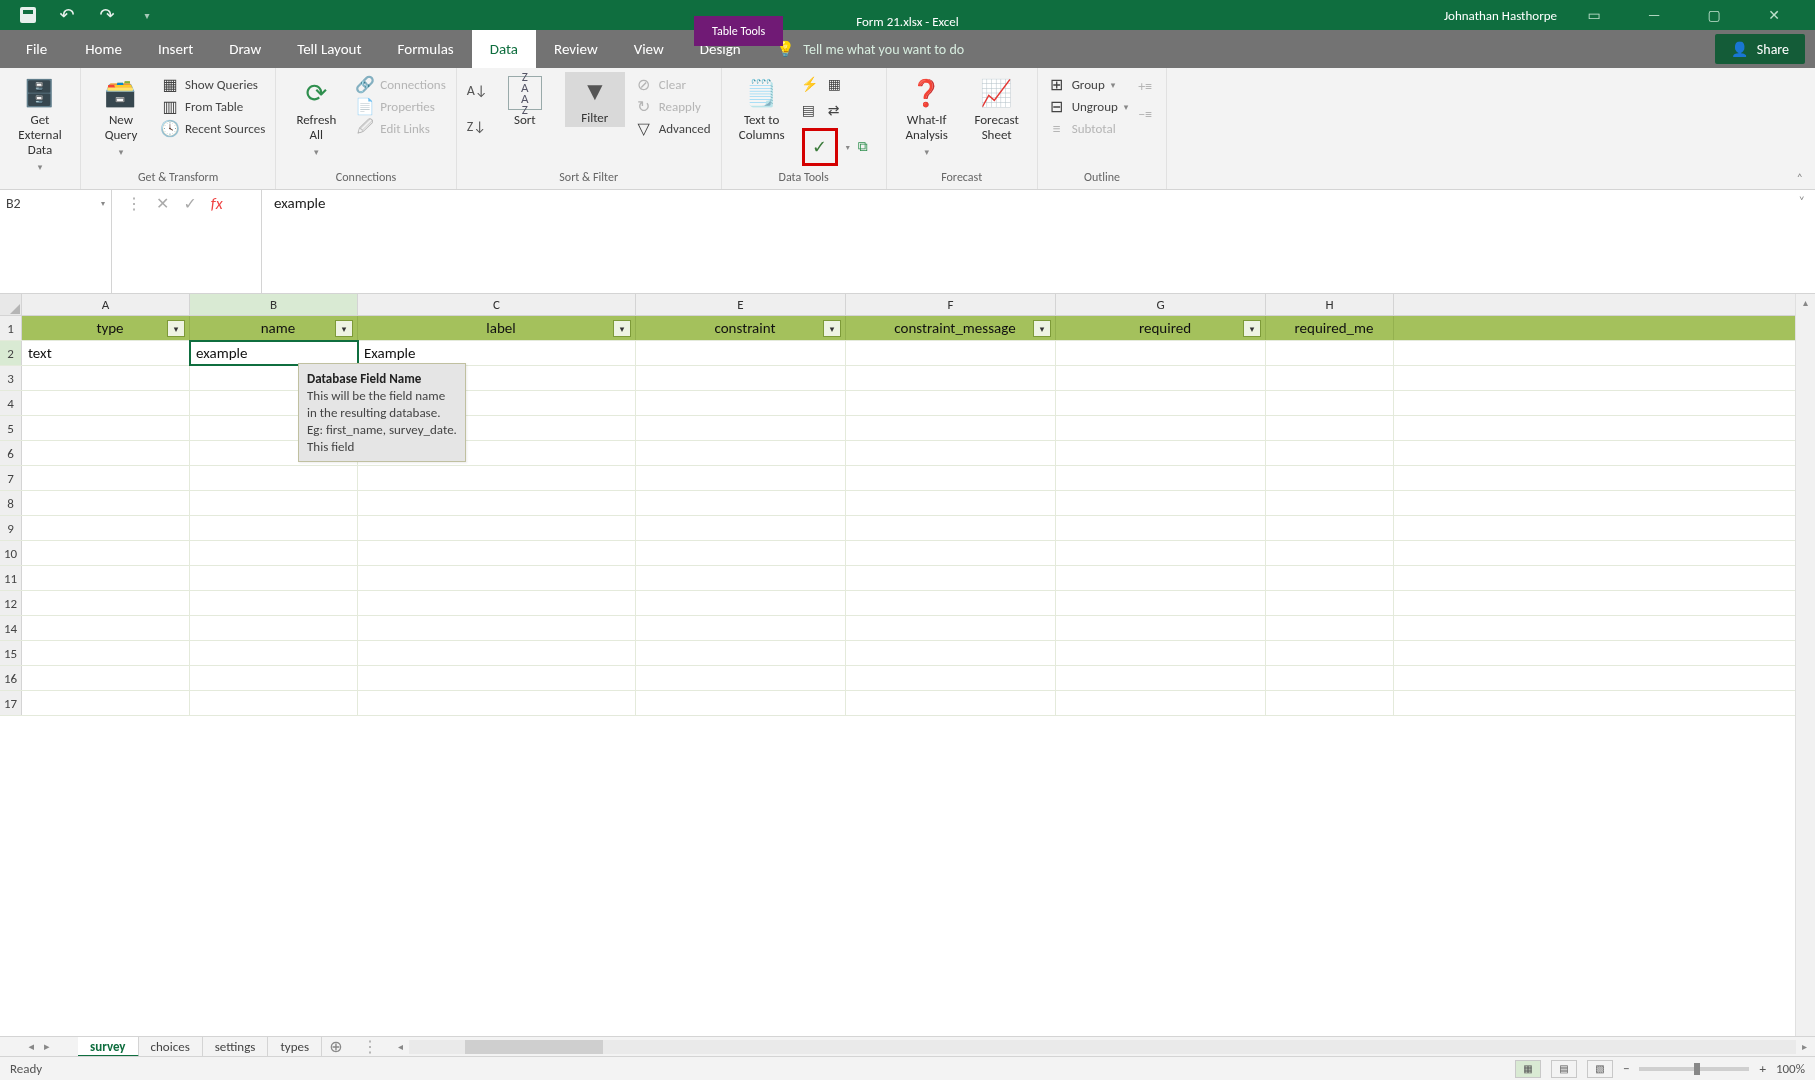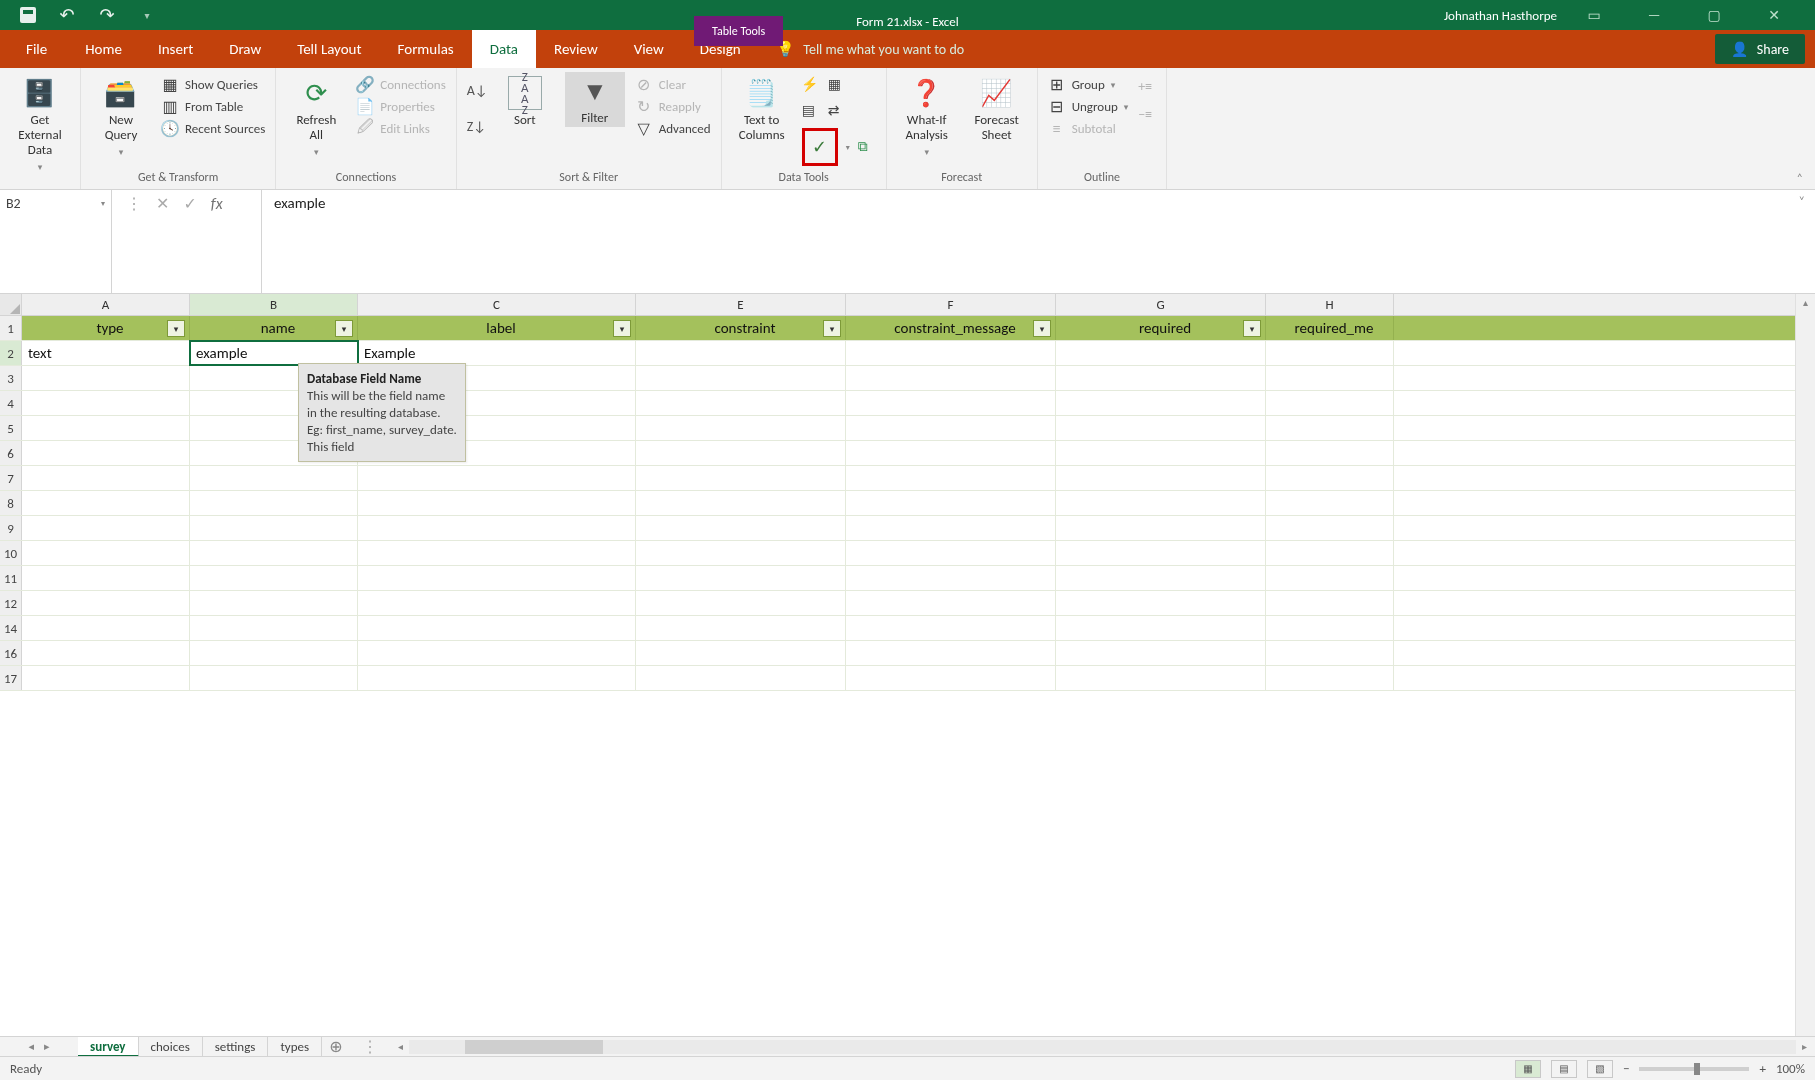--- a/index.html
+++ b/index.html
@@ -13,21 +13,21 @@
   .qat-save::after { content: ""; position: absolute; left: 3px; top: 3px; width: 10px; height: 4px; background: #0f6e3f; }
   .qat-undo::before { content: "↶"; font-size: 18px; }
   .qat-redo::before { content: "↷"; font-size: 18px; }
   .qat-more::before { content: "▾"; font-size: 10px; opacity: .7; }
   .title-text { position: absolute; left: 50%; transform: translateX(-50%); white-space: nowrap; margin-top: 12px; }
   .tabletools { position: absolute; left: 694px; top: 16px; height: 30px; padding: 0 18px; background: #701a75; display: flex; align-items: center; font-size: 12px; }
   .title-right { position: absolute; right: 0; display: flex; align-items: center; gap: 14px; padding-right: 18px; }
   .winbtn { width: 46px; height: 30px; display: flex; align-items: center; justify-content: center; font-size: 14px; color: #bfe0cc; }
 
   
-  .tabstrip { height: 38px; background: #c2410c; display: flex; align-items: flex-end; padding-left: 6px; color: #fff; }
+  .tabstrip { height: 38px; background: #737373; display: flex; align-items: flex-end; padding-left: 6px; color: #fff; }
   .menu-tab { height: 38px; padding: 0 18px; display: flex; align-items: center; font-size: 15px; cursor: pointer; }
   .menu-tab.file { padding: 0 20px; }
   .menu-tab.active { background: #fff; color: #0f6e3f; }
   .menu-tab.design { margin-left: 0; }
   .tellme { margin-left: 18px; display: flex; align-items: center; gap: 8px; font-size: 14px; color: #d7ecdf; height: 38px; }
   .bulb { font-size: 15px; }
   .share { margin-left: auto; margin-right: 10px; background: #145c38; height: 30px; padding: 0 16px; display: flex; align-items: center; gap: 8px; font-size: 14px; margin-bottom: 4px; border-radius: 2px; }
 
   
   .ribbon { height: 122px; background: #f3f3f3; border-bottom: 1px solid #d4d4d4; display: flex; position: relative; }
@@ -44,21 +44,21 @@
   .filter-active { background: #d9d9d9; padding: 2px 6px; }
   .mini { width: 18px; height: 18px; font-size: 14px; }
   .redbox { border: 3px solid #d40000; padding: 2px; width: 36px; height: 38px; display: flex; align-items: center; justify-content: center; }
   .collapse { position: absolute; right: 12px; bottom: 4px; color: #888; font-size: 12px; }
 
   
   .fbar { height: 104px; background: #fff; border-bottom: 1px solid #d4d4d4; display: flex; }
   .namebox-wrap { width: 112px; border-right: 1px solid #d4d4d4; display: flex; align-items: flex-start; }
   .namebox { width: 100%; height: 26px; border: none; padding: 2px 6px; font-size: 14px; color: #444; display: flex; align-items: center; justify-content: space-between; }
   .fx-icons { width: 150px; display: flex; align-items: flex-start; gap: 14px; padding: 4px 14px; border-right: 1px solid #d4d4d4; color: #aaa; font-size: 16px; }
-  .fx-label { font-style: italic; color: #737373; }
+  .fx-label { font-style: italic; color: #ef4444; }
   .formula-input { flex: 1; padding: 4px 12px; font-size: 15px; color: #222; position: relative; }
   .fbar-expand { position: absolute; right: 10px; top: 4px; color: #888; font-size: 12px; }
 
   
   .sheet { position: absolute; top: 294px; left: 0; right: 20px; bottom: 44px; overflow: hidden; }
   .cols { display: flex; height: 22px; border-bottom: 1px solid #d4d4d4; background: #efefef; }
   .selall { width: 22px; border-right: 1px solid #d4d4d4; background: #e8e8e8; display: flex; align-items: center; justify-content: flex-end; font-size: 10px; color: #aaa; padding-right: 2px; position: relative; }
   .selall::after { content: ""; position: absolute; right: 1px; bottom: 1px; border: 5px solid transparent; border-bottom-color: #b5b5b5; border-right-color: #b5b5b5; }
   .colh { border-right: 1px solid #d4d4d4; text-align: center; font-size: 13px; color: #333; line-height: 22px; background: #efefef; }
   .colh.sel { background: #d9ead3; }
@@ -492,20 +492,30 @@
           <div class="rowh">14</div>
           <div class="cell widths-A"></div>
           <div class="cell widths-B"></div>
           <div class="cell widths-C"></div>
           <div class="cell widths-E"></div>
           <div class="cell widths-F"></div>
           <div class="cell widths-G"></div>
           <div class="cell widths-H"></div>
         </div>
         <div class="row">
+          <div class="rowh">15</div>
+          <div class="cell widths-A"></div>
+          <div class="cell widths-B"></div>
+          <div class="cell widths-C"></div>
+          <div class="cell widths-E"></div>
+          <div class="cell widths-F"></div>
+          <div class="cell widths-G"></div>
+          <div class="cell widths-H"></div>
+        </div>
+        <div class="row">
           <div class="rowh">16</div>
           <div class="cell widths-A"></div>
           <div class="cell widths-B"></div>
           <div class="cell widths-C"></div>
           <div class="cell widths-E"></div>
           <div class="cell widths-F"></div>
           <div class="cell widths-G"></div>
           <div class="cell widths-H"></div>
         </div>
         <div class="row">

